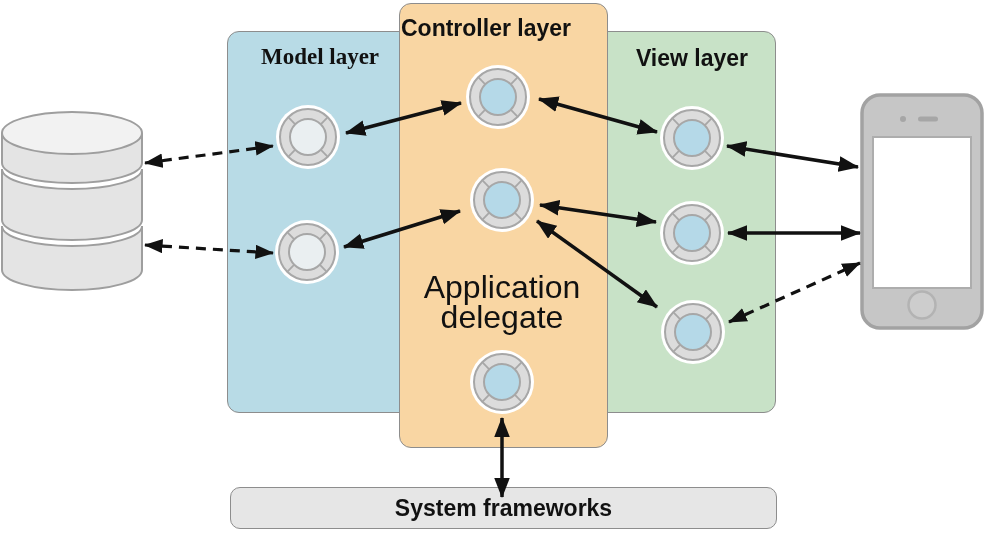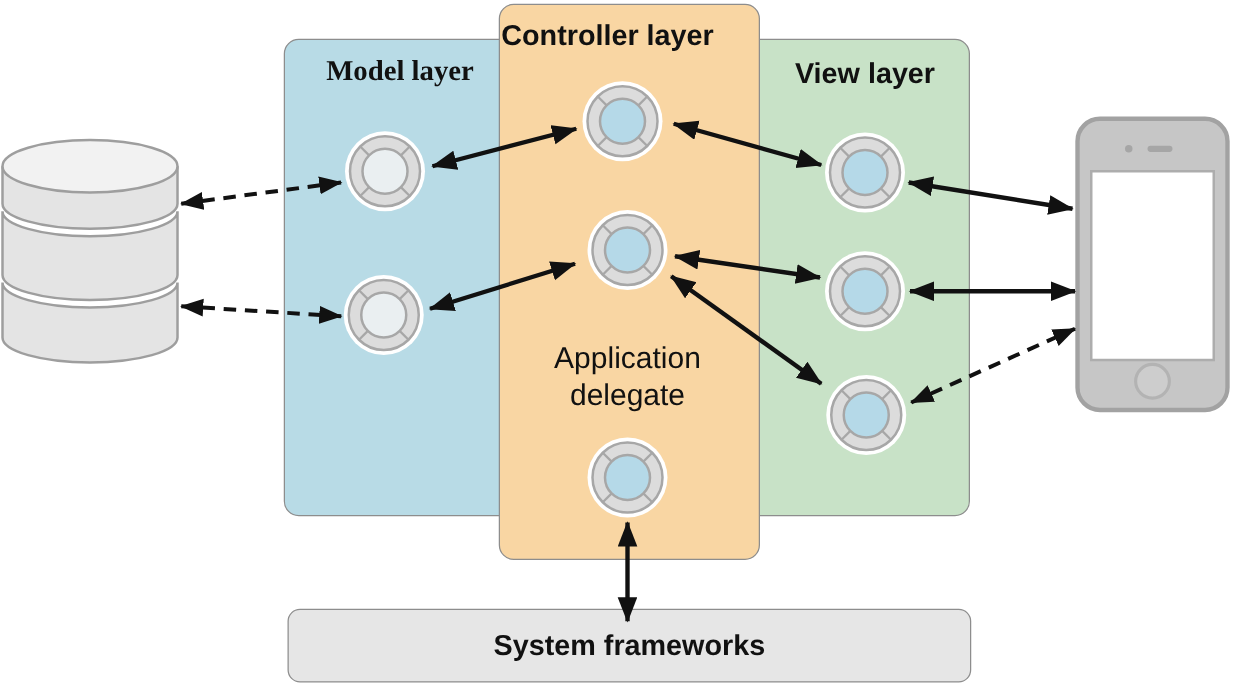--- a/index.html
+++ b/index.html
@@ -5,30 +5,30 @@
   html,body{margin:0;padding:0;background:#fff;}
   .stage{
     position:relative;width:986px;height:549px;background:#fff;overflow:hidden;
     font-family:"Liberation Sans","DejaVu Sans",sans-serif;color:#111;
   }
   .box{position:absolute;border:1.6px solid #8d8d8d;border-radius:12px;box-sizing:border-box;}
   .box-model{left:227px;top:31px;width:186px;height:382px;background:#b8dbe6;}
   .box-view{left:596px;top:31px;width:180px;height:382px;background:#c8e2c7;}
   .box-controller{left:399px;top:3px;width:209px;height:445px;background:#f9d6a3;}
   .box-frameworks{
-    left:230px;top:487px;width:547px;height:59px;background:#e6e6e6;border-radius:10px;
+    left:230px;top:487px;width:547px;height:42px;background:#e6e6e6;border-radius:10px;
     display:flex;align-items:center;justify-content:center;
   }
   .layer-title{position:absolute;font-weight:bold;font-size:23px;line-height:24px;text-align:center;z-index:5;}
   .title-model{left:227px;top:45px;width:186px;font-family:Liberation Serif, serif;}
   .title-controller{left:399px;top:16px;width:174px;}
   .title-view{left:608px;top:46px;width:168px;}
   .annotation{
     position:absolute;left:412px;top:272px;width:180px;z-index:5;
-    font-size:24px;line-height:30px;text-align:center;
+    font-size:32px;line-height:30px;text-align:center;
   }
   .frameworks-label{font-weight:bold;font-size:23px;}
   svg.overlay{position:absolute;left:0;top:0;z-index:4;}
 </style>
 </head>
 <body>
 
 <div class="stage">
 
   <div class="box box-model"></div>

